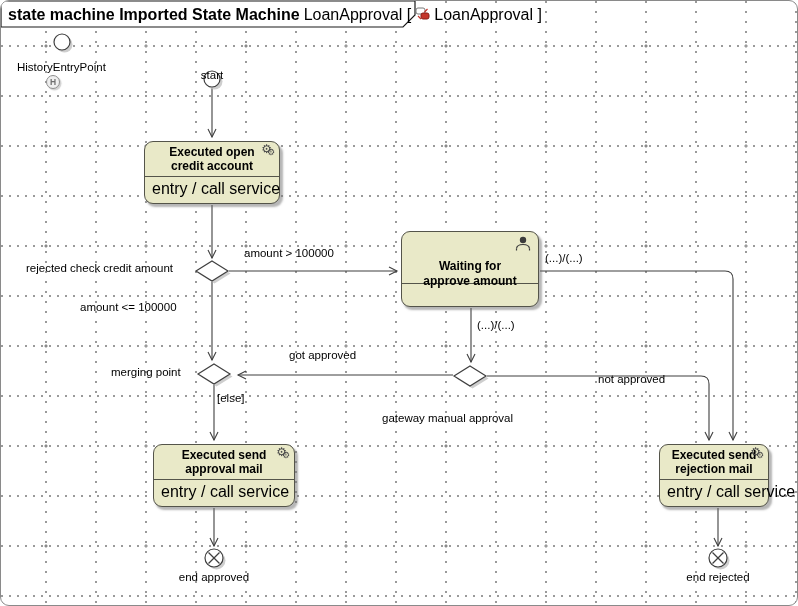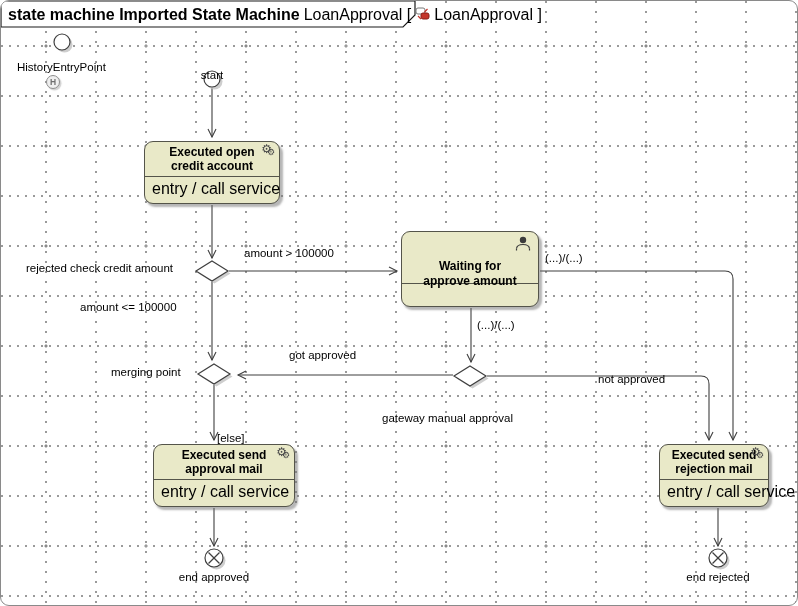--- a/index.html
+++ b/index.html
@@ -113,21 +113,21 @@
 
   <div class="hbadge">H</div>
 
   <div class="lbl" style="left:16px;top:52px;margin-top:8px;">HistoryEntryPoint</div>
   <div class="lbl center" style="left:189px;top:68px;width:44px;">start</div>
   <div class="lbl" style="left:25px;top:261px;">rejected check credit amount</div>
   <div class="lbl" style="left:243px;top:246px;">amount &gt; 100000</div>
   <div class="lbl" style="left:79px;top:300px;">amount &lt;= 100000</div>
   <div class="lbl" style="left:110px;top:365px;">merging point</div>
   <div class="lbl" style="left:288px;top:348px;">got approved</div>
-  <div class="lbl" style="left:216px;top:391px;margin-top:40px;">[else]</div>
+  <div class="lbl" style="left:216px;top:391px;">[else]</div>
   <div class="lbl" style="left:476px;top:318px;">(...)/(...)</div>
   <div class="lbl" style="left:544px;top:251px;">(...)/(...)</div>
   <div class="lbl" style="left:597px;top:350px;margin-top:22px;">not approved</div>
   <div class="lbl" style="left:381px;top:411px;">gateway manual approval</div>
   <div class="lbl center" style="left:168px;top:570px;width:90px;">end approved</div>
   <div class="lbl center" style="left:672px;top:570px;width:90px;">end rejected</div>
 
   <div class="state" style="left:143px;top:140px;width:136px;height:63px;">
     <div class="state-title" style="height:35px;">
       <span class="tt" style="max-width:100px;">Executed open credit account</span>

